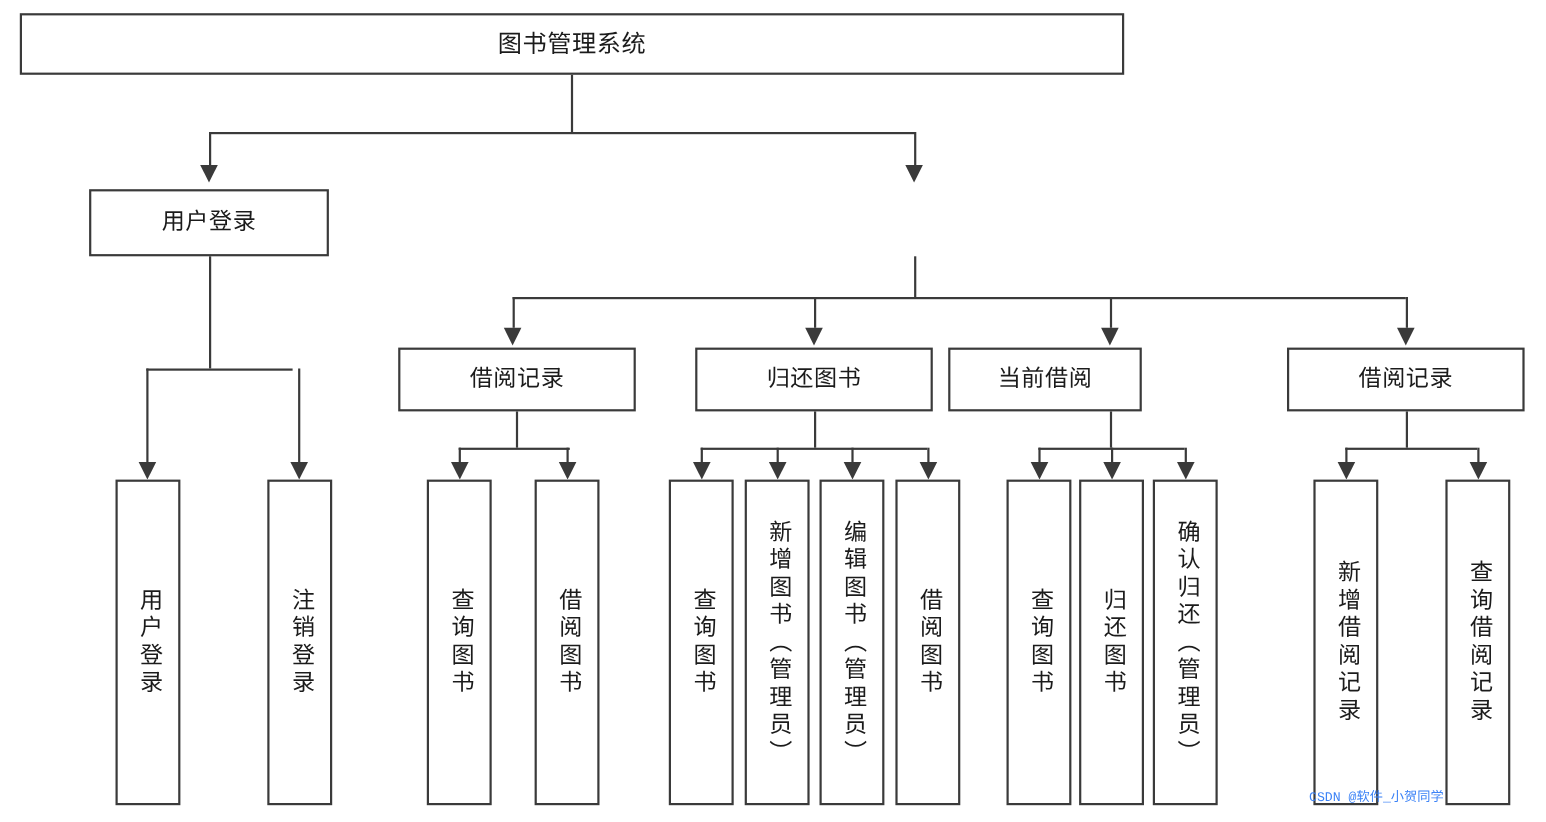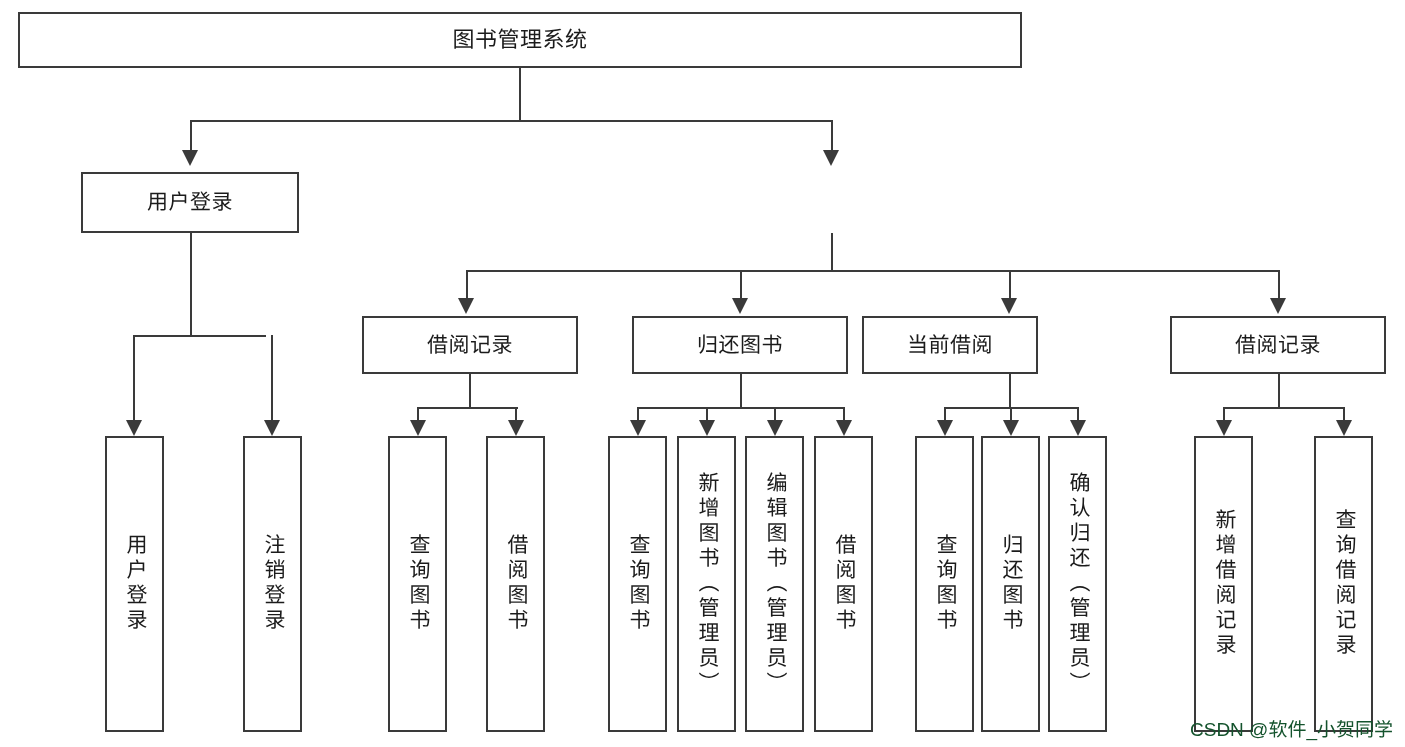--- a/index.html
+++ b/index.html
@@ -69,25 +69,26 @@
   .arrow{
     position:absolute;
     width:0;height:0;
     border-left:8px solid transparent;
     border-right:8px solid transparent;
     border-top:16px solid #3a3a3a;
   }
   
   #watermark{
     position:absolute;
-    color:#14532d;
-    font-size:19px;
+    color:#3b82f6;
+    font-size:12px;
     white-space:nowrap;
     user-select:none;
     pointer-events:none;
+    font-family:Liberation Mono, monospace;
   }
 </style>
 </head>
 <body>
 
 <div id="canvas">
 
   <div class="node root horiz" style="left:18px;top:12px;width:1004px;height:56px;">
     <span class="label">图书管理系统</span>
   </div>

